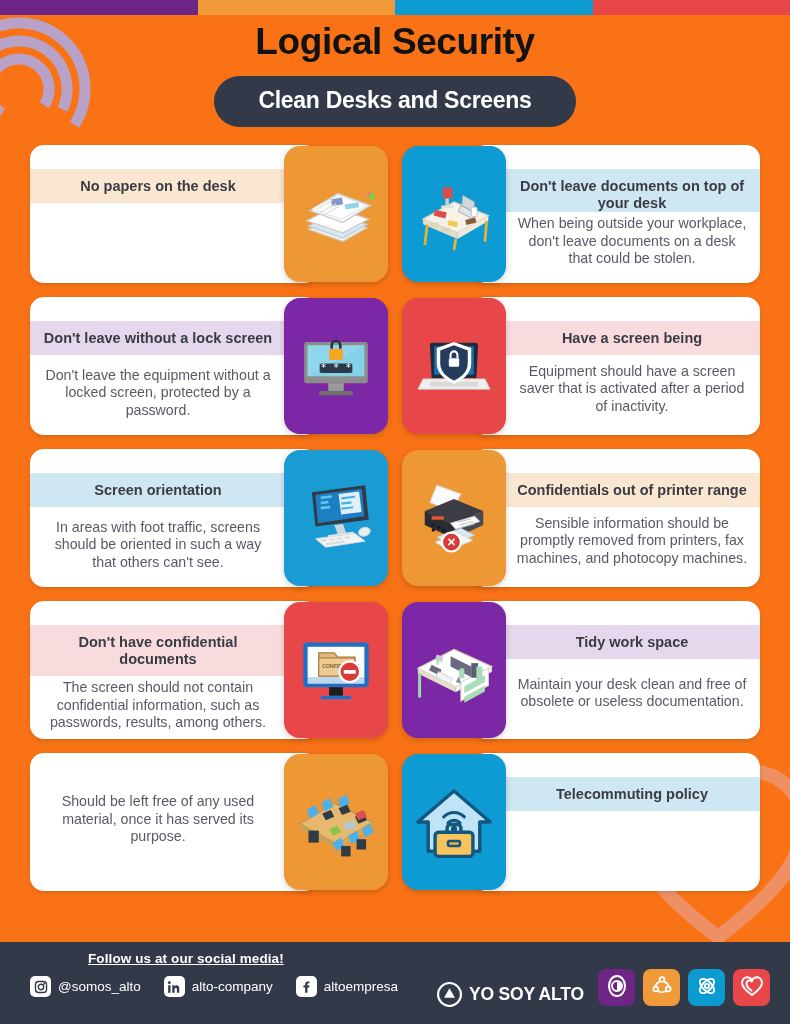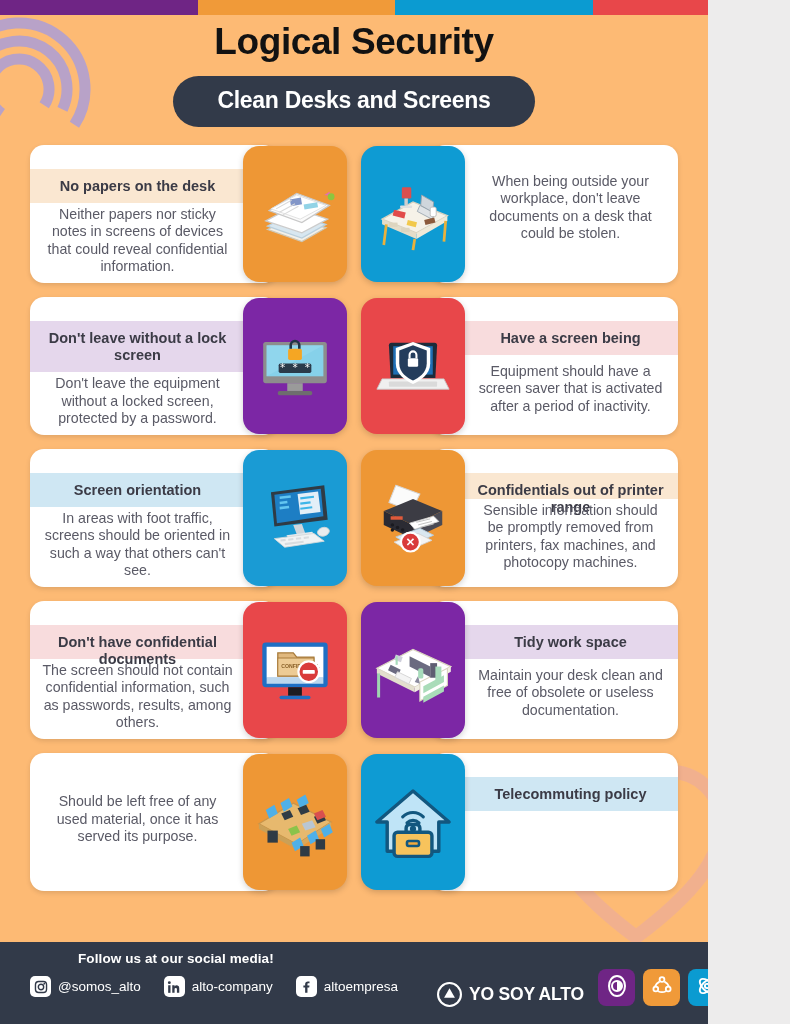--- a/index.html
+++ b/index.html
@@ -3,21 +3,21 @@
 <meta charset="utf-8">
 <style>
   html,body{margin:0;padding:0;}
   body{
     width:790px;height:1024px;
     background:#edecec;
     font-family:"Liberation Sans", sans-serif;
     overflow:hidden;
     position:relative;
   }
-  .page{position:relative;width:708px;height:1024px;overflow:hidden;background:#fdba74;}
+  .page{position:relative;width:790px;height:1024px;overflow:hidden;background:#f97316;}
 
   
   .topbar{position:absolute;top:0;left:0;width:790px;height:15px;display:flex;z-index:6;}
   .topbar span{height:100%;}
 
   
   .deco-arcs{position:absolute;left:-56px;top:14px;width:150px;height:150px;z-index:1;pointer-events:none;}
   .deco-heart{position:absolute;right:-18px;bottom:72px;width:180px;height:190px;z-index:0;pointer-events:none;opacity:.55;}
 
   
@@ -68,22 +68,23 @@
     box-shadow:0 2px 6px rgba(0,0,0,.18);flex:0 0 104px;
     display:flex;align-items:center;justify-content:center;align-self:center;
   }
   .icon-tile svg{display:block;}
 
   
   .footer{
     position:absolute;left:0;bottom:0;width:790px;height:82px;background:#323a49;z-index:7;
   }
   .follow-txt{
-    position:absolute;left:78px;top:9px;color:#ffffff;font-size:13.5px;font-weight:bold;
+    position:absolute;left:88px;top:9px;color:#ffffff;font-size:13.5px;font-weight:bold;
     letter-spacing:.1px;
+    text-decoration:underline;
   }
   .social-row{position:absolute;left:30px;top:34px;display:flex;align-items:center;gap:6px;}
   .social-item{display:flex;align-items:center;gap:7px;margin-right:17px;}
   .social-badge{
     width:21px;height:21px;border-radius:5px;background:#ffffff;
     display:flex;align-items:center;justify-content:center;flex:0 0 21px;
   }
   .social-handle{color:#ffffff;font-size:13.5px;}
 
   .brand-lock{position:absolute;left:437px;top:40px;display:flex;align-items:center;gap:7px;}
@@ -119,21 +120,20 @@
   <div class="header">
     <h1 class="main-title">Logical Security</h1>
     <div class="subtitle-pill">Clean Desks and Screens</div>
   </div>
 
   <div class="grid">
       <div class="row">
         <div class="card left-text">
           <div class="textbox">
             <div class="card-title" style="background: rgb(250, 231, 209);">No papers on the desk</div>
-            <div class="card-body">Neither papers nor sticky notes in screens of devices that could reveal confidential information.</div>
           </div>
           <div class="icon-tile" style="background: rgb(238, 151, 53);">
             <svg width="86" height="86" viewBox="0 0 100 100">
               <g>
                 <path d="M18 68 L46 54 L86 66 L58 82 Z" fill="#f2f0ea" stroke="#cfc7b4" stroke-width="1.5"></path>
                 <path d="M18 64 L46 50 L86 62 L58 78 Z" fill="#d8e7f0" stroke="#b9cfdd" stroke-width="1.5"></path>
                 <path d="M16 58 L46 42 L88 56 L58 72 Z" fill="#ffffff" stroke="#cccccc" stroke-width="1.5"></path>
                 <path d="M20 46 L52 26 L90 40 L58 60 Z" fill="#fbfbfb" stroke="#c9c9c9" stroke-width="1.5"></path>
                 <path d="M22 44 L52 28 L86 40 L56 56 Z" fill="#ffffff" stroke="#dddddd" stroke-width="1"></path>
                 <rect x="44" y="33" width="13" height="8" transform="rotate(-10 44 33)" fill="#8296c8"></rect>
@@ -167,20 +167,21 @@
                 <rect x="44" y="57" width="11" height="6" transform="rotate(14 44 57)" fill="#f2c94c"></rect>
                 <rect x="63" y="57" width="12" height="6" transform="rotate(-14 63 57)" fill="#8c5a3c"></rect>
                 <rect x="37" y="19" width="11" height="13" rx="1.5" fill="#d94f4f"></rect>
                 <rect x="40" y="32" width="4" height="8" fill="#cfcfcf"></rect>
                 <rect x="35" y="40" width="14" height="3" rx="1" fill="#e0e0e0"></rect>
                 <rect x="70" y="42" width="7" height="11" rx="2" fill="#ffffff" stroke="#b9b9b9"></rect>
               </g>
             </svg>
           </div>
           <div class="textbox">
+            <div class="card-title" style="background: rgb(207, 231, 243);">Don't leave documents on top of your desk</div>
             <div class="card-body">When being outside your workplace, don't leave documents on a desk that could be stolen.</div>
           </div>
         </div>
       </div>
       <div class="row">
         <div class="card left-text">
           <div class="textbox">
             <div class="card-title" style="background: rgb(229, 215, 236);">Don't leave without a lock screen</div>
             <div class="card-body">Don't leave the equipment without a locked screen, protected by a password.</div>
           </div>

